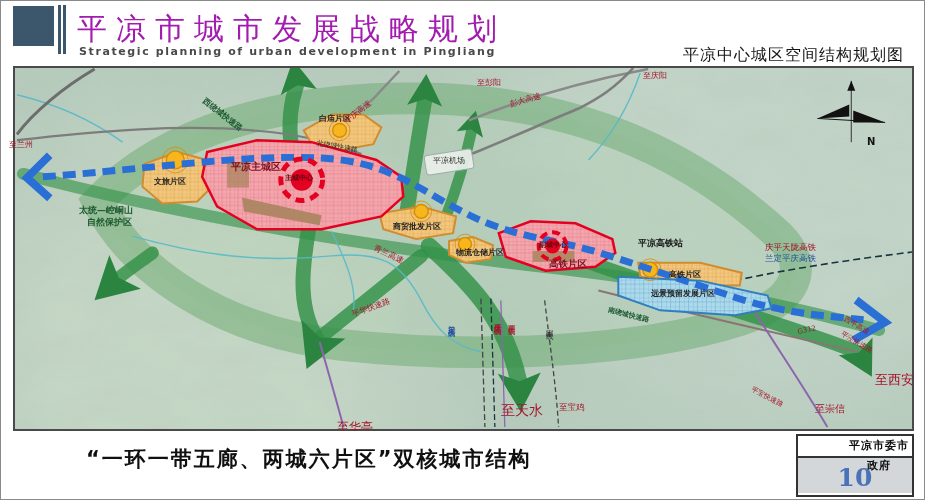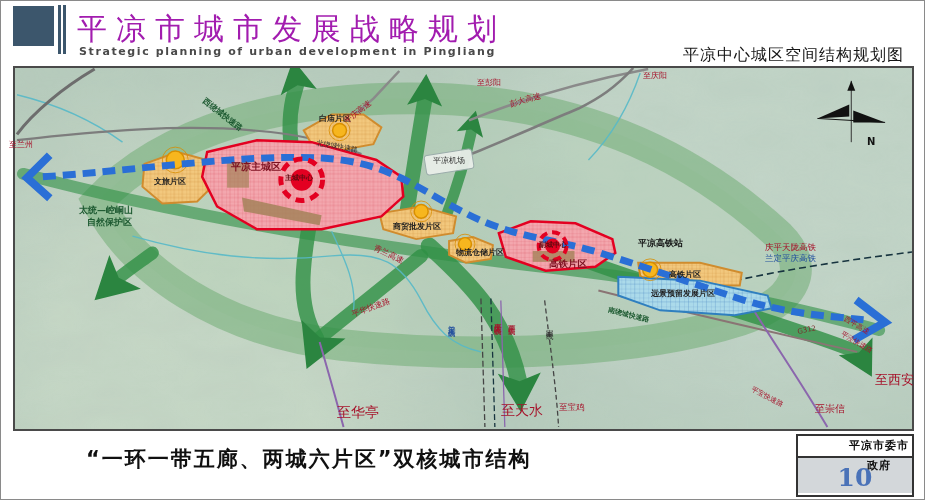--- a/index.html
+++ b/index.html
@@ -213,21 +213,21 @@
   <div class="lbl bold" style="left:455px;top:248px">物流仓储片区</div>
   <div class="lbl dkred" style="left:548px;top:258px;font-size:9.5px">高铁片区</div>
   <div class="lbl tiny" style="left:538px;top:241px;color:#5e0a10;font-weight:bold">副城中心</div>
   <div class="lbl bold" style="left:637px;top:238px;font-size:9px;color:#111">平凉高铁站</div>
   <div class="lbl red" style="left:764px;top:242px;font-size:8.5px">庆平天陇高铁</div>
   <div class="lbl blue-t" style="left:764px;top:253px;font-size:8.5px">兰定平庆高铁</div>
   <div class="lbl bold" style="left:668px;top:270px">高铁片区</div>
   <div class="lbl bold" style="left:650px;top:289px">远景预留发展片区</div>
   <div class="lbl green-t tiny" style="left:608px;top:306px;transform:rotate(14deg)">南绕城快速路</div>
   <div class="lbl red" style="left:350px;top:310px;transform:rotate(-20deg)">平华快速路</div>
-  <div class="lbl red" style="left:336px;top:404px;font-size:14px">至华亭</div>
+  <div class="lbl red" style="left:336px;top:420px;font-size:12px">至华亭</div>
   <div class="lbl blue-t vert" style="left:446px;top:318px">兰定平庆高铁</div>
   <div class="lbl red vert" style="left:492px;top:316px">庆平天陇高铁</div>
   <div class="lbl red vert" style="left:506px;top:318px">西平高铁</div>
   <div class="lbl vert" style="left:544px;top:322px;color:#333">宝中二线</div>
   <div class="lbl red" style="left:500px;top:402px;font-size:14px">至天水</div>
   <div class="lbl red" style="left:558px;top:402px;font-size:8.5px">至宝鸡</div>
   <div class="lbl tiny" style="left:796px;top:328px;transform:rotate(-12deg);color:#7a2a2a">G312</div>
   <div class="lbl red tiny" style="left:845px;top:315px;transform:rotate(30deg)">西平高速</div>
   <div class="lbl red tiny" style="left:842px;top:330px;transform:rotate(30deg)">平泾快速路</div>
   <div class="lbl red tiny" style="left:752px;top:385px;transform:rotate(28deg)">平宝快速路</div>

